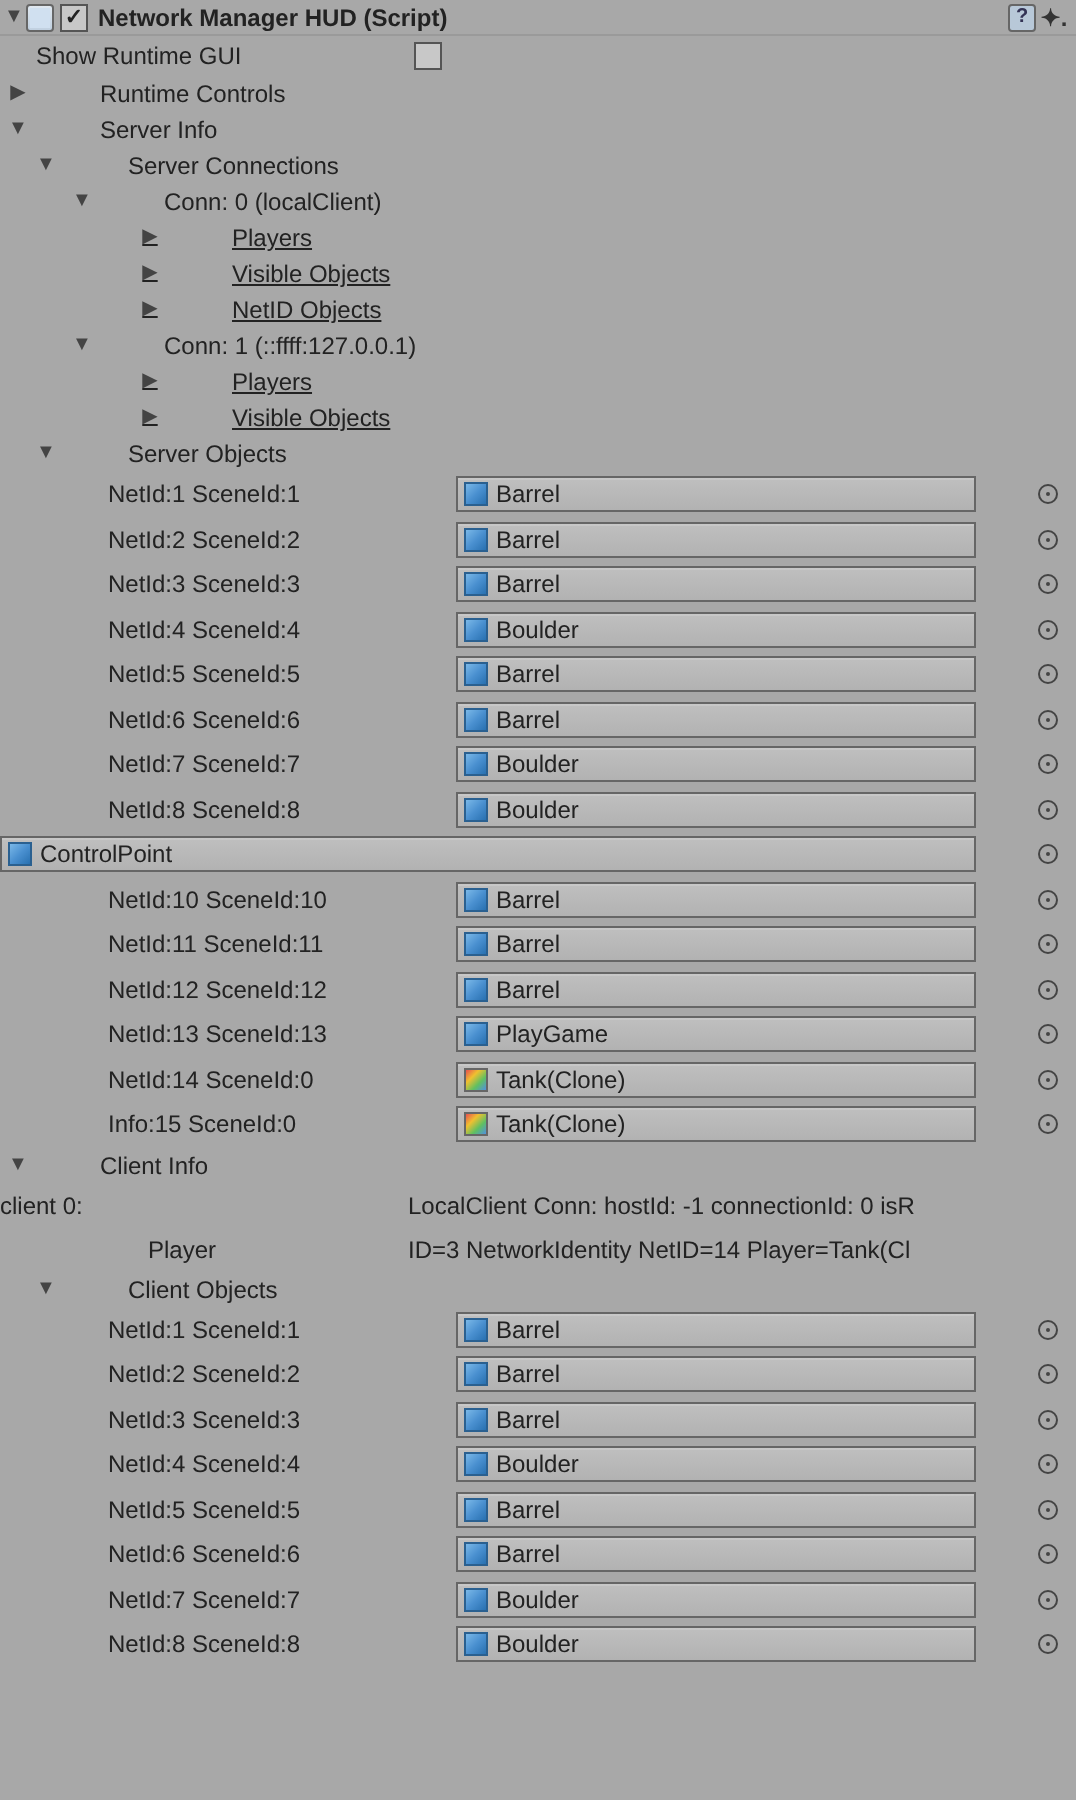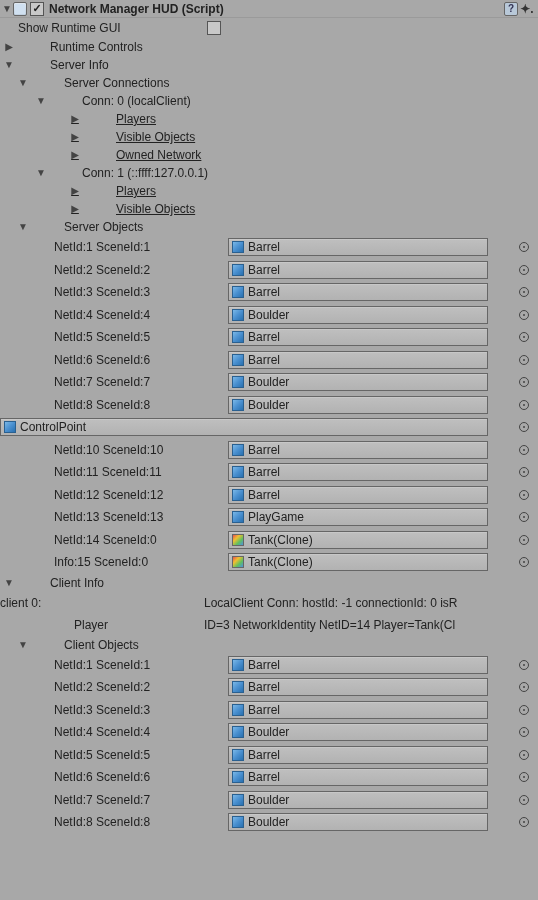--- a/index.html
+++ b/index.html
@@ -211,21 +211,21 @@
       <div class="row indent-3">
         <span class="foldout-arrow closed"></span>
                     <span>Players</span>
       </div>
       <div class="row indent-3">
         <span class="foldout-arrow closed"></span>
                     <span>Visible Objects</span>
       </div>
       <div class="row indent-3">
         <span class="foldout-arrow closed"></span>
-                    <span>Owned Network</span>
+                    <span>NetID Objects</span>
       </div>
       <div class="row indent-2">
         <span class="foldout-arrow open"></span>
                  <span>Conn: 1 (::ffff:127.0.0.1)</span>
       </div>
       <div class="row indent-3">
         <span class="foldout-arrow closed"></span>
                     <span>Players</span>
       </div>
       <div class="row indent-3">

